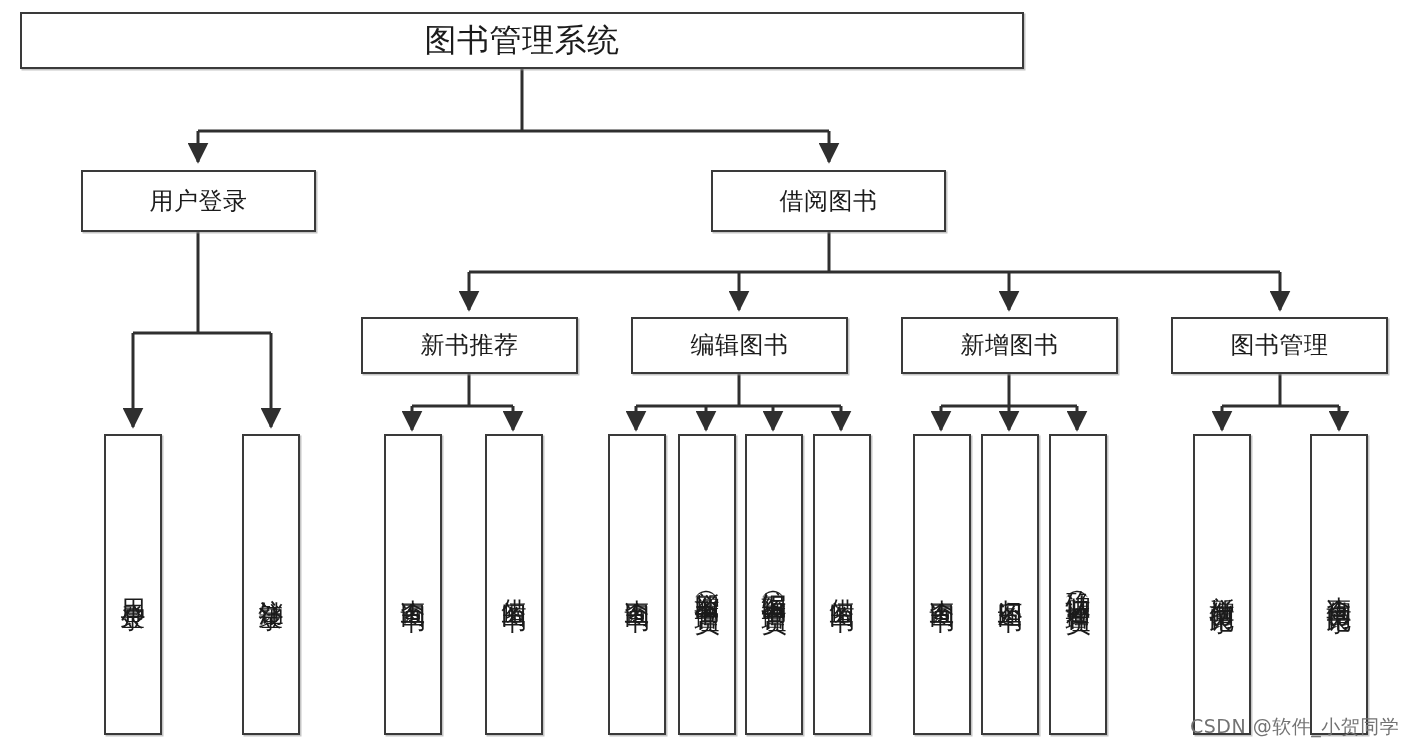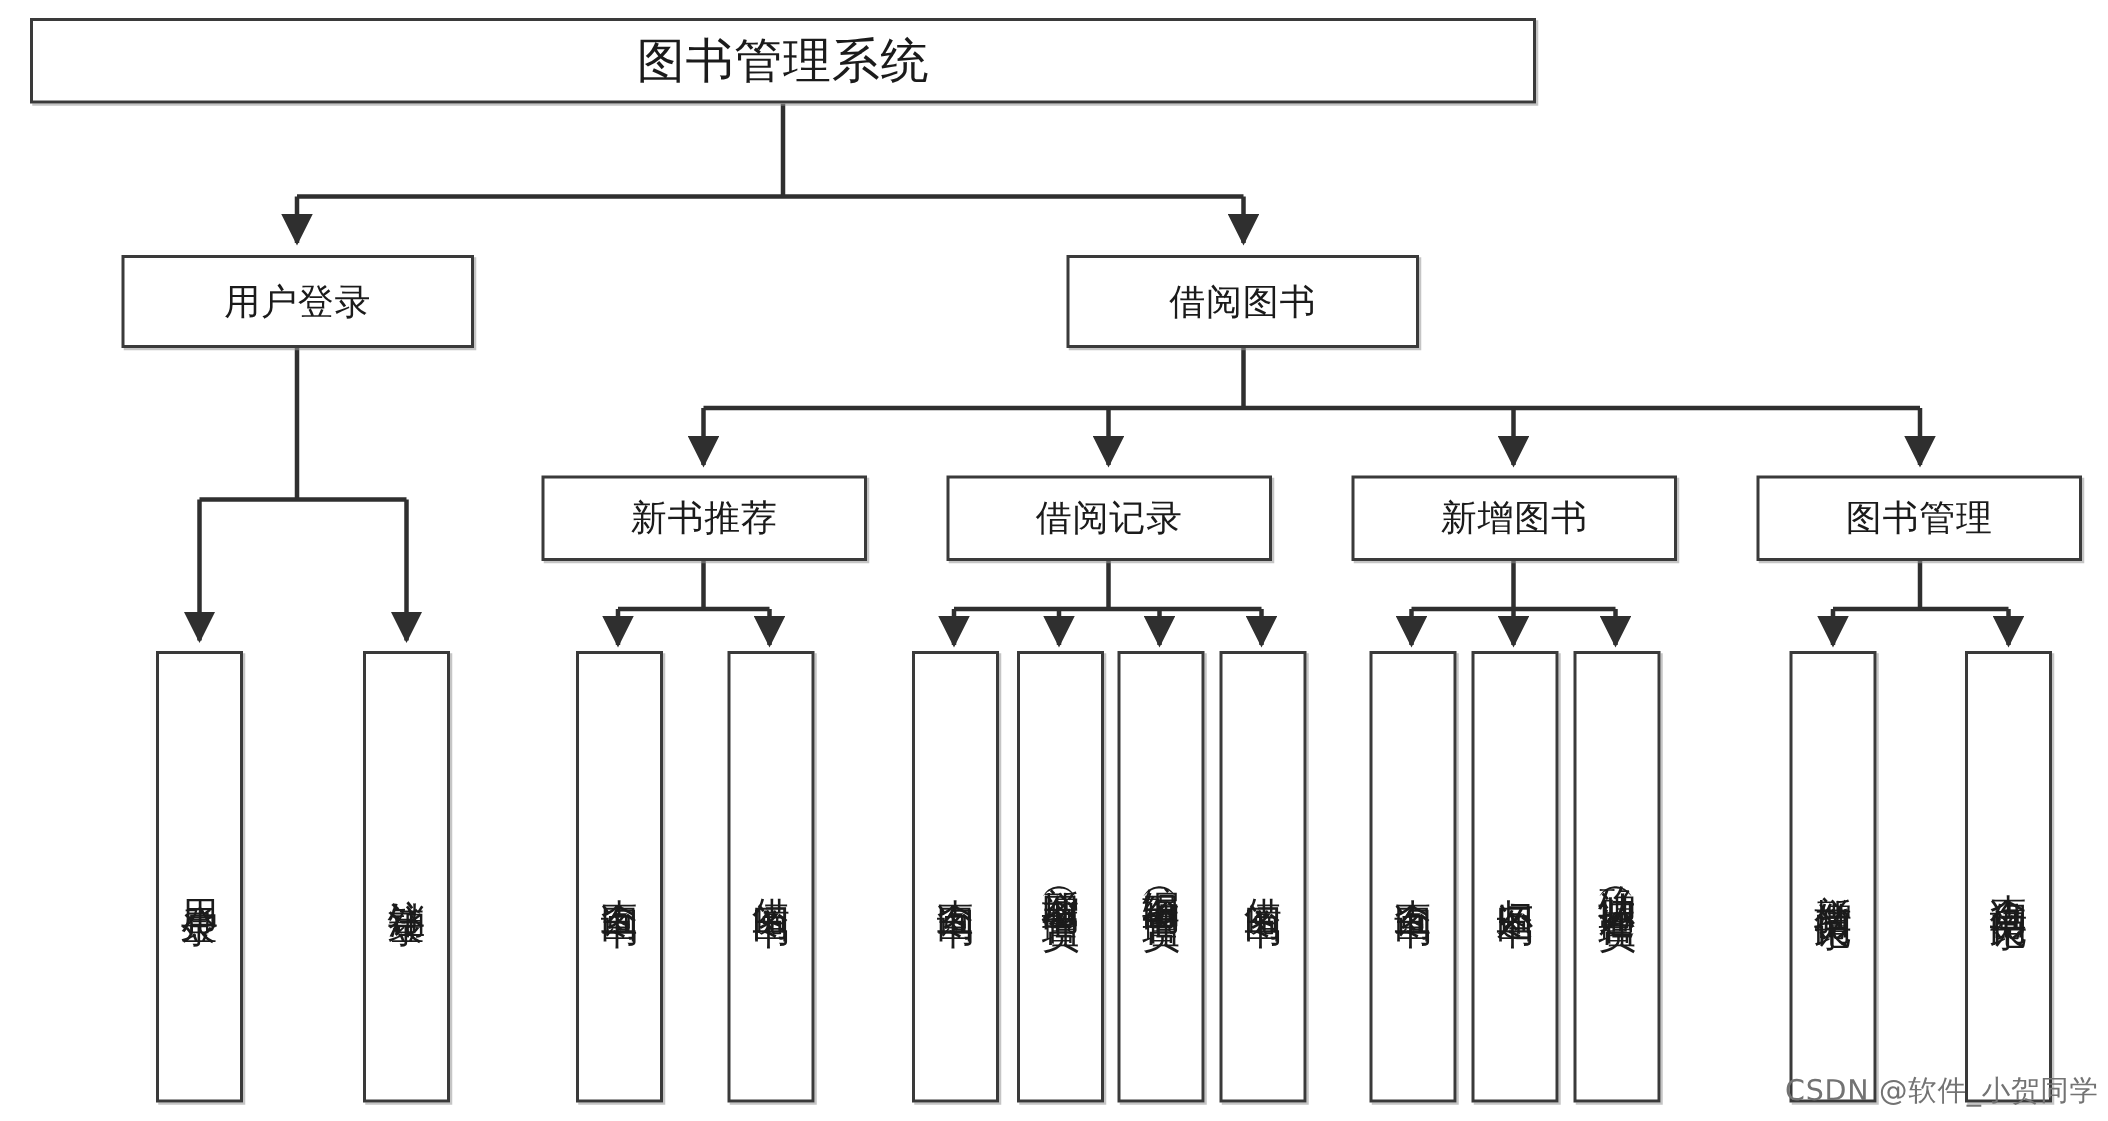--- a/index.html
+++ b/index.html
@@ -128,21 +128,21 @@
 
   <div class="node h" style="left:711px; top:170px; width:235px; height:62px;">
     <span class="txt">借阅图书</span>
   </div>
 
   <div class="node h" style="left:361px; top:317px; width:217px; height:57px;">
     <span class="txt">新书推荐</span>
   </div>
 
   <div class="node h" style="left:631px; top:317px; width:217px; height:57px;">
-    <span class="txt">借阅记录</span>
+    <span class="txt">编辑图书</span>
   </div>
 
   <div class="node h" style="left:901px; top:317px; width:217px; height:57px;">
     <span class="txt">新增图书</span>
   </div>
 
   <div class="node h" style="left:1171px; top:317px; width:217px; height:57px;">
     <span class="txt">图书管理</span>
   </div>
 

